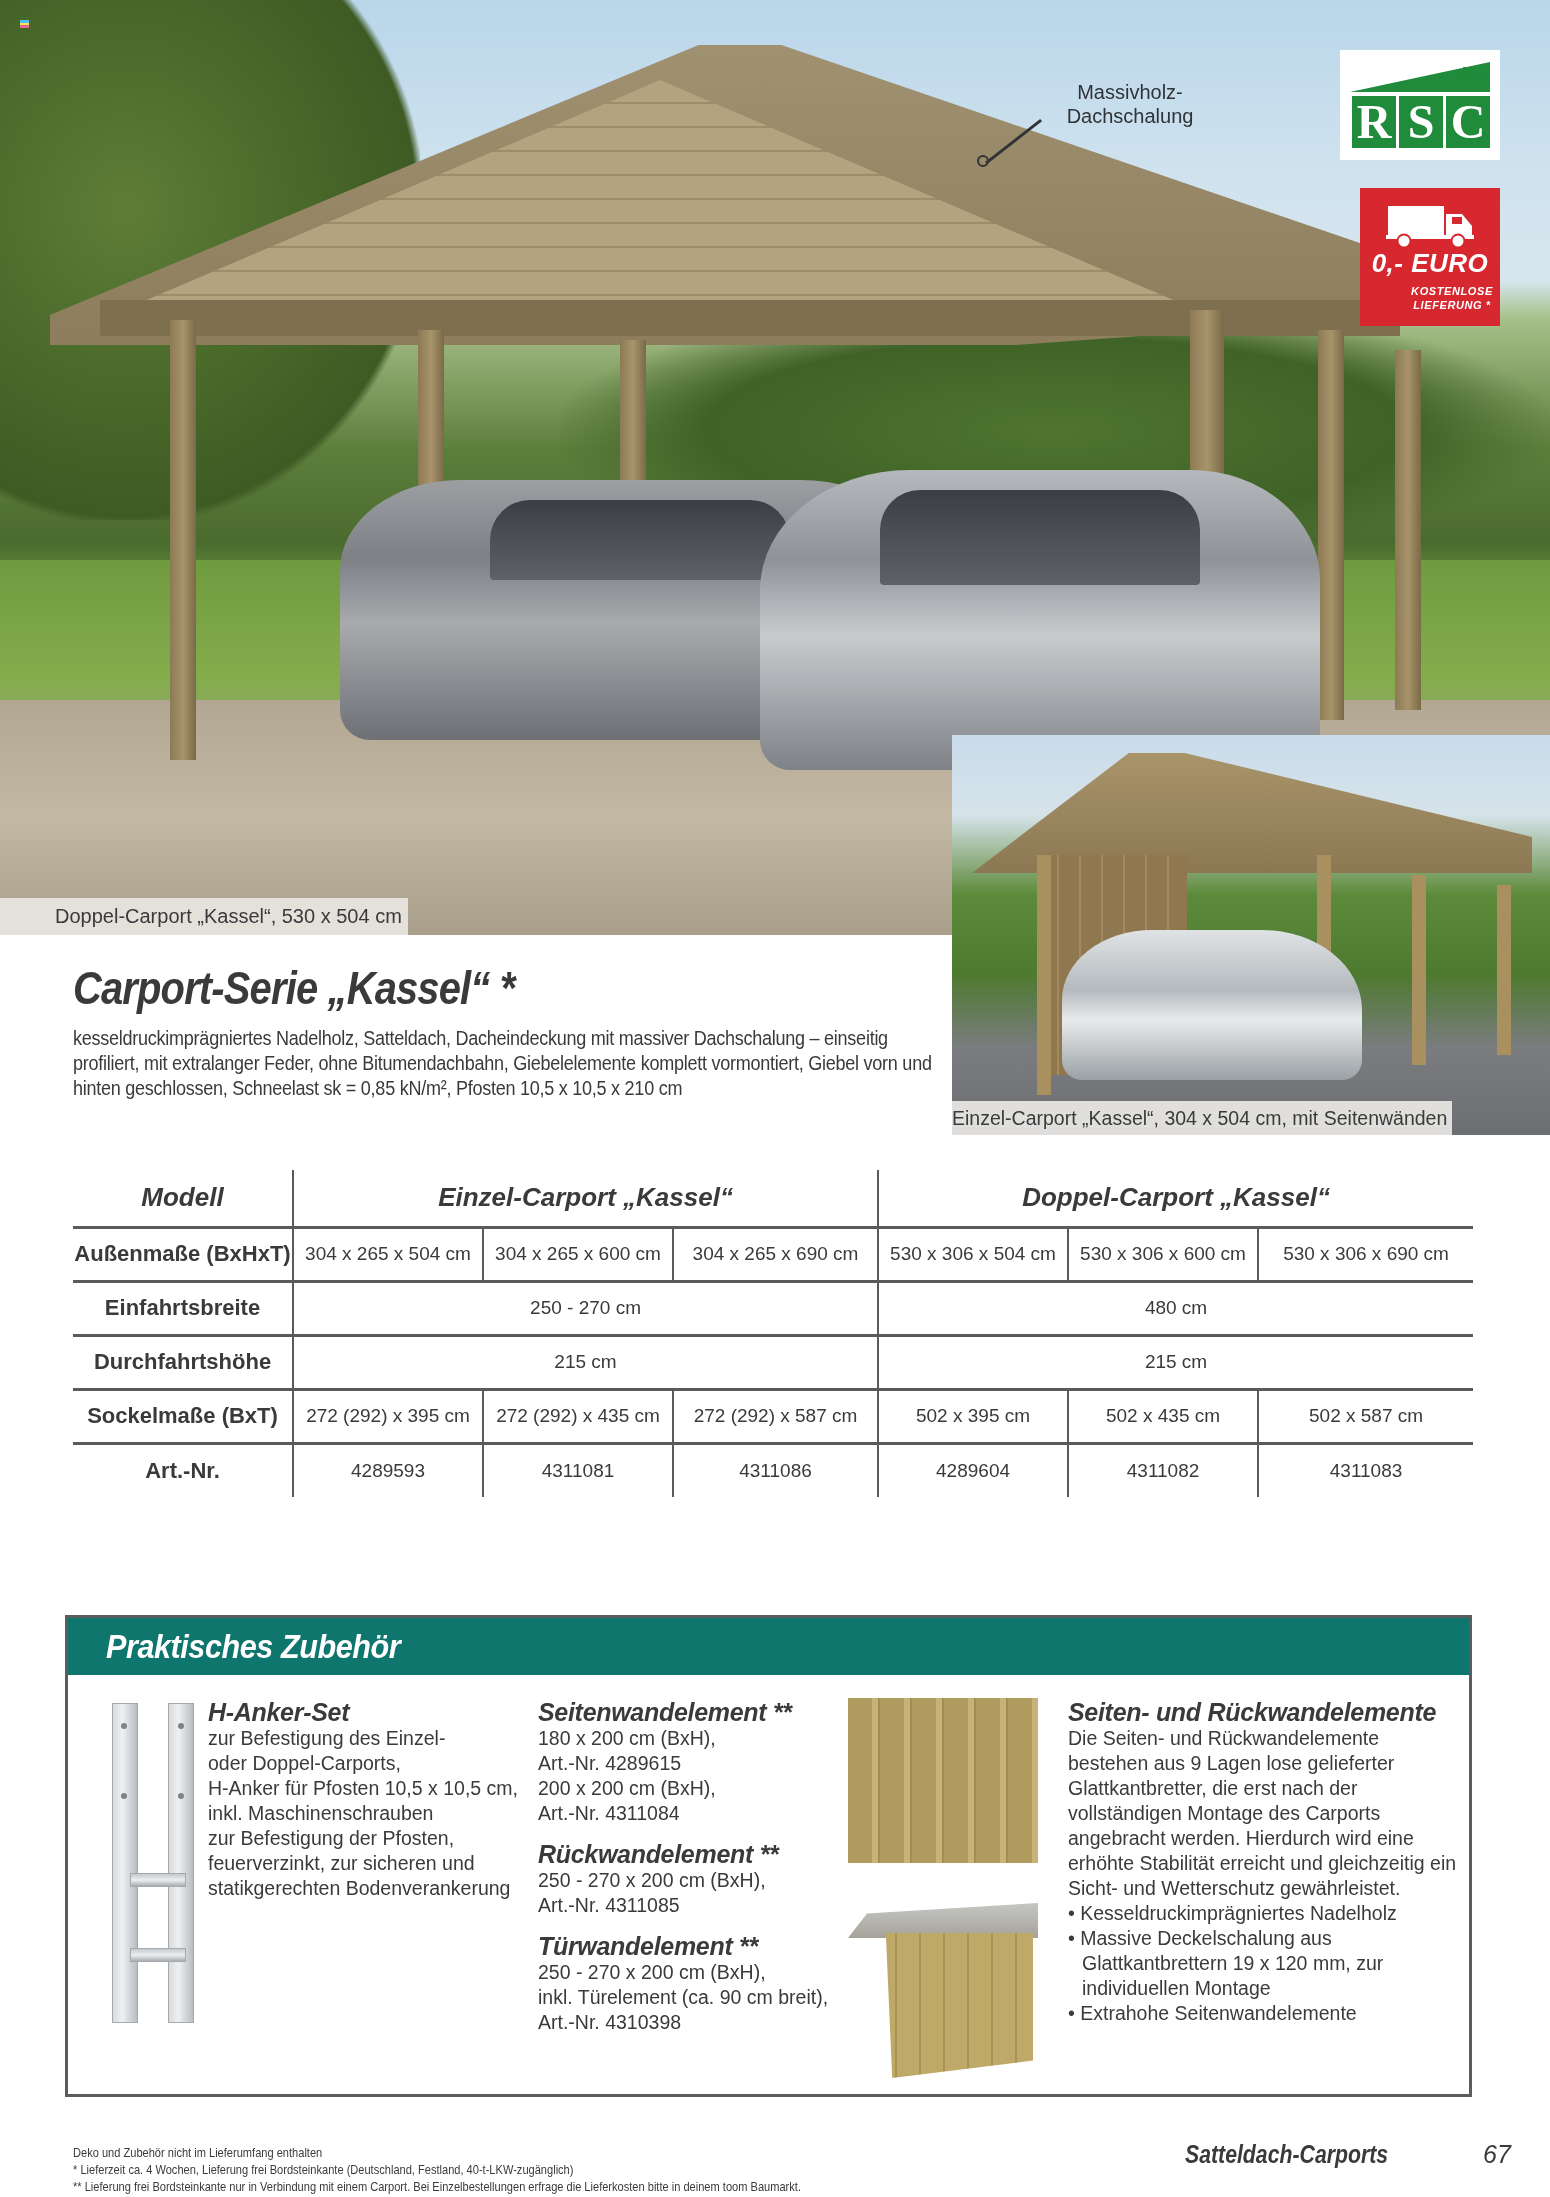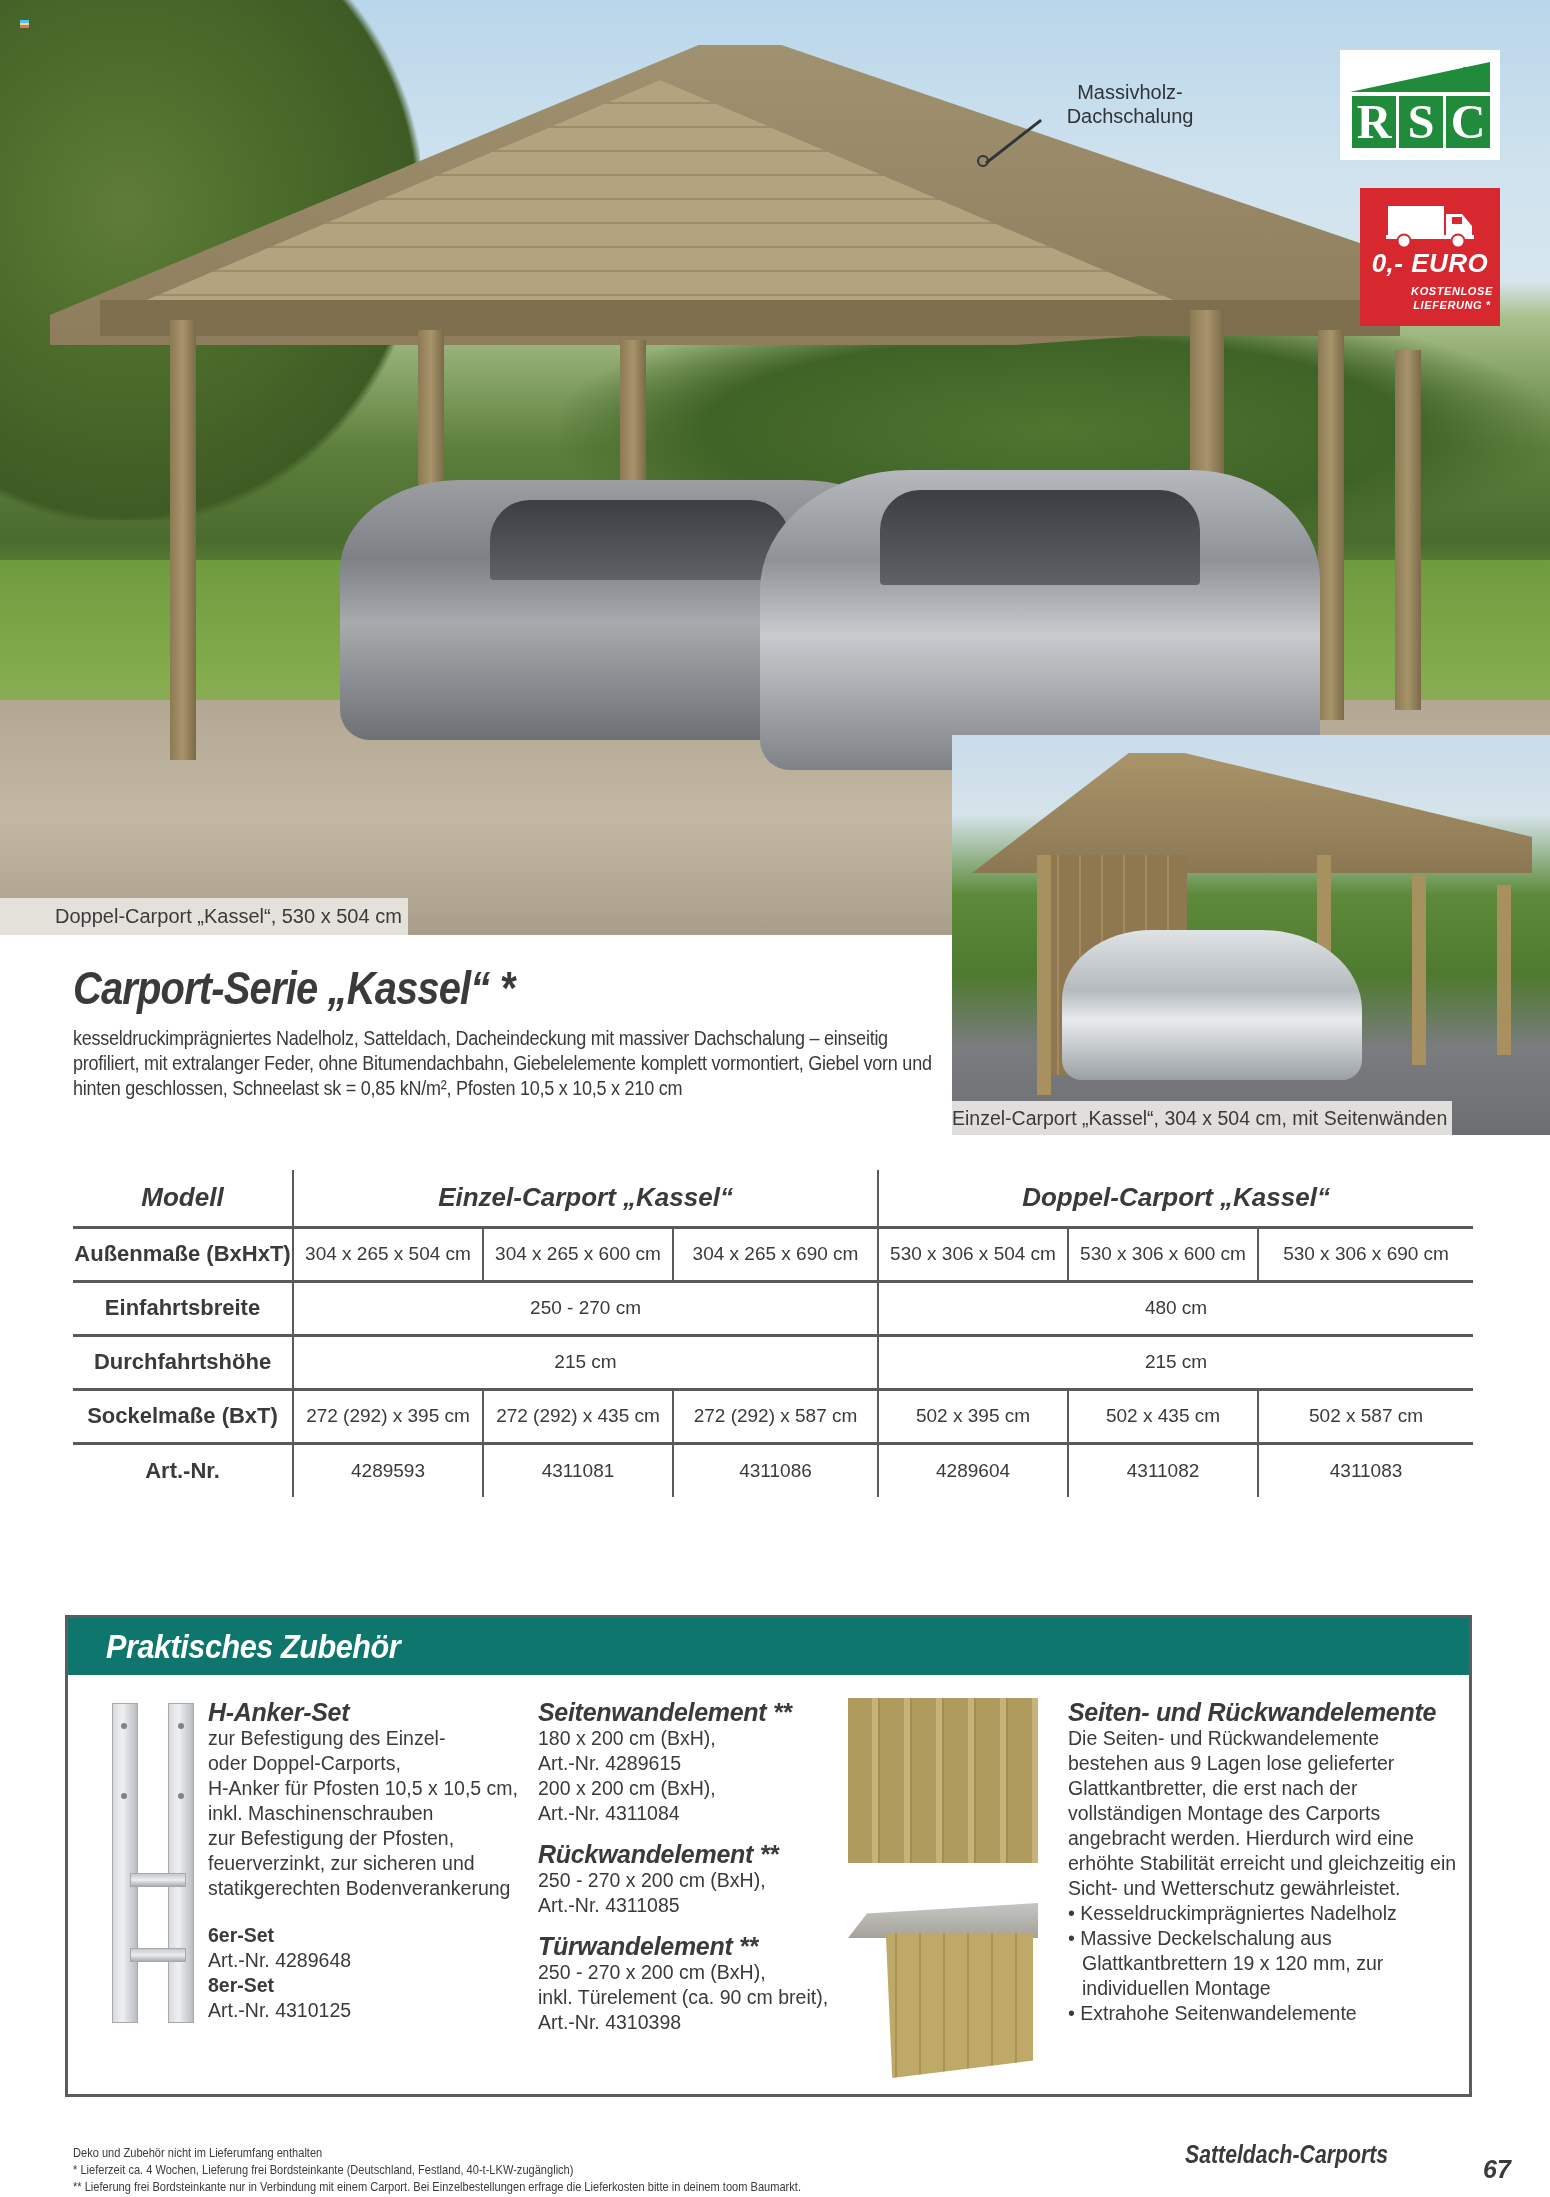--- a/index.html
+++ b/index.html
@@ -105,21 +105,21 @@
   .col3 li { padding-left:14px; text-indent:-14px; }
 
   .panel1 { position:absolute; left:780px; top:80px; width:190px; height:165px; background: repeating-linear-gradient(90deg,#b09b5e 0 24px,#c7b27a 24px 30px,#a38e52 30px 32px); }
   .panel2 { position:absolute; left:780px; top:285px; width:190px; height:175px; }
   .panel2 .p2roof { position:absolute; left:0; top:0; width:190px; height:35px; background:linear-gradient(180deg,#c5c6c4,#a6a29a); clip-path: polygon(0 100%, 10% 30%, 100% 0, 100% 100%); }
   .panel2 .p2wall { position:absolute; left:25px; top:30px; width:160px; height:145px; background: repeating-linear-gradient(90deg,#bfa968 0 22px,#a89255 22px 24px); clip-path: polygon(0 0, 100% 0, 100% 88%, 12% 100%, 8% 0); }
 
   
   .foot { position:absolute; left:73px; top:2144px; font-size:13.5px; line-height:17px; color:#3a3a3c; transform:scaleX(0.82); transform-origin:0 0; width:1200px; }
   .foot-section { position:absolute; left:1185px; top:2140px; font-size:25px; font-weight:bold; font-style:italic; color:#3a3a3c; transform:scaleX(0.85); transform-origin:0 0; white-space:nowrap; }
-  .foot-page { position:absolute; left:1483px; top:2140px; font-size:25px; font-weight:bold; font-style:italic; color:#3a3a3c;margin-top:15px; }
+  .foot-page { position:absolute; left:1483px; top:2140px; font-size:25px; font-weight:normal; font-style:italic; color:#3a3a3c; }
   .color-mark { position:absolute; left:20px; top:20px; width:9px; height:8px; background: linear-gradient(180deg,#4fc3f7 0 33%,#f3e35a 33% 66%,#e46a8a 66%); }
 </style>
 </head>
 <body>
 
 <div class="hero">
   <div class="trees-l"></div>
   <div class="trees-r"></div>
   <div class="lawn"></div>
   <div class="gravel"></div>
@@ -264,26 +264,20 @@
   <div class="col1">
     <h3>H-Anker-Set</h3>
     <div class="blk">
       <p>zur Befestigung des Einzel-</p>
       <p>oder Doppel-Carports,</p>
       <p>H-Anker für Pfosten 10,5 x 10,5 cm,</p>
       <p>inkl. Maschinenschrauben</p>
       <p>zur Befestigung der Pfosten,</p>
       <p>feuerverzinkt, zur sicheren und</p>
       <p>statikgerechten Bodenverankerung</p>
-    </div>
-    <div style="margin-top:22px;">
-      <p class="bold">6er-Set</p>
-      <p>Art.-Nr. 4289648</p>
-      <p class="bold">8er-Set</p>
-      <p>Art.-Nr. 4310125</p>
     </div>
   </div>
 
   <div class="col2">
     <div class="blk">
       <h3>Seitenwandelement **</h3>
       <p>180 x 200 cm (BxH),</p>
       <p>Art.-Nr. 4289615</p>
       <p>200 x 200 cm (BxH),</p>
       <p>Art.-Nr. 4311084</p>

